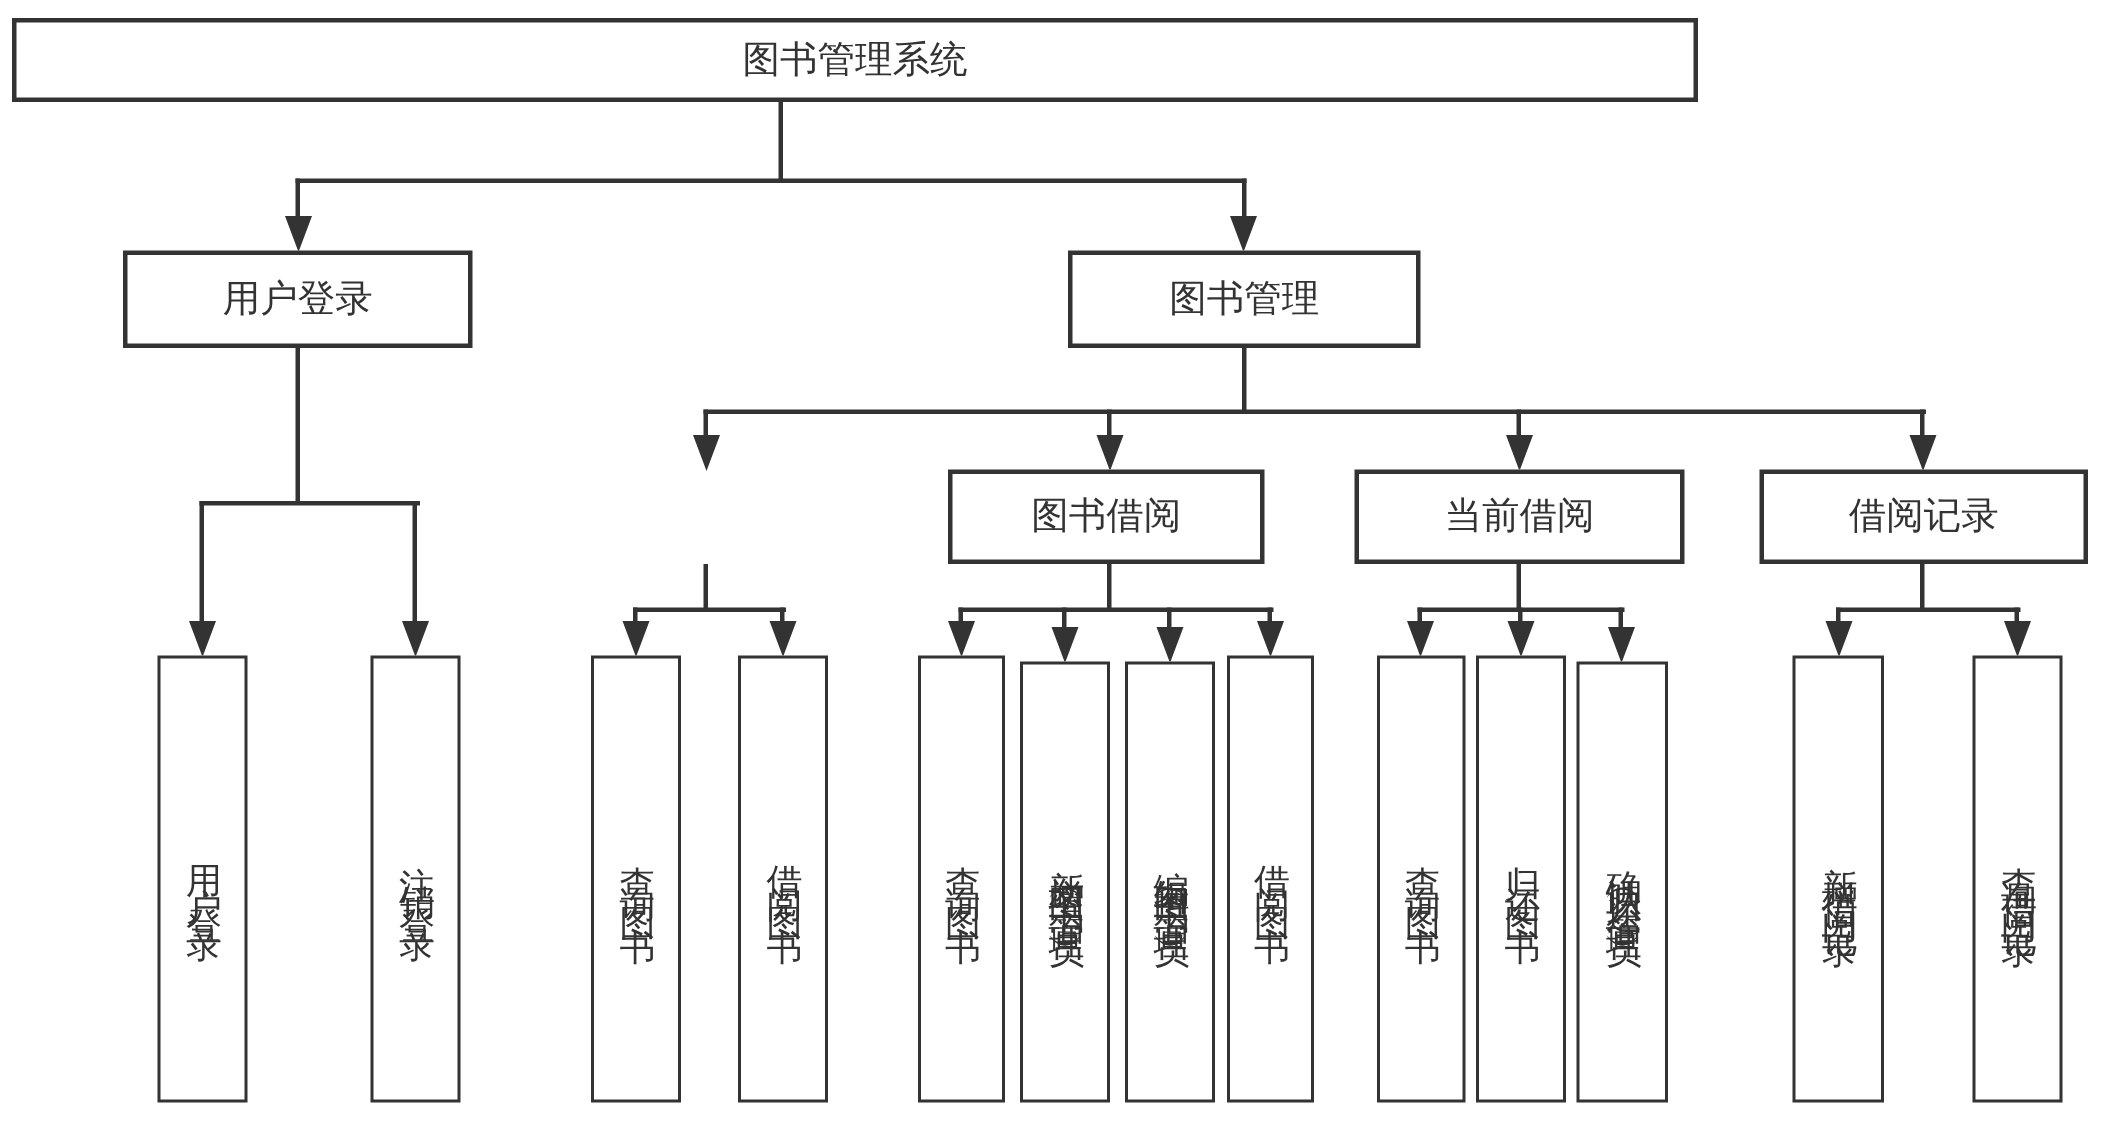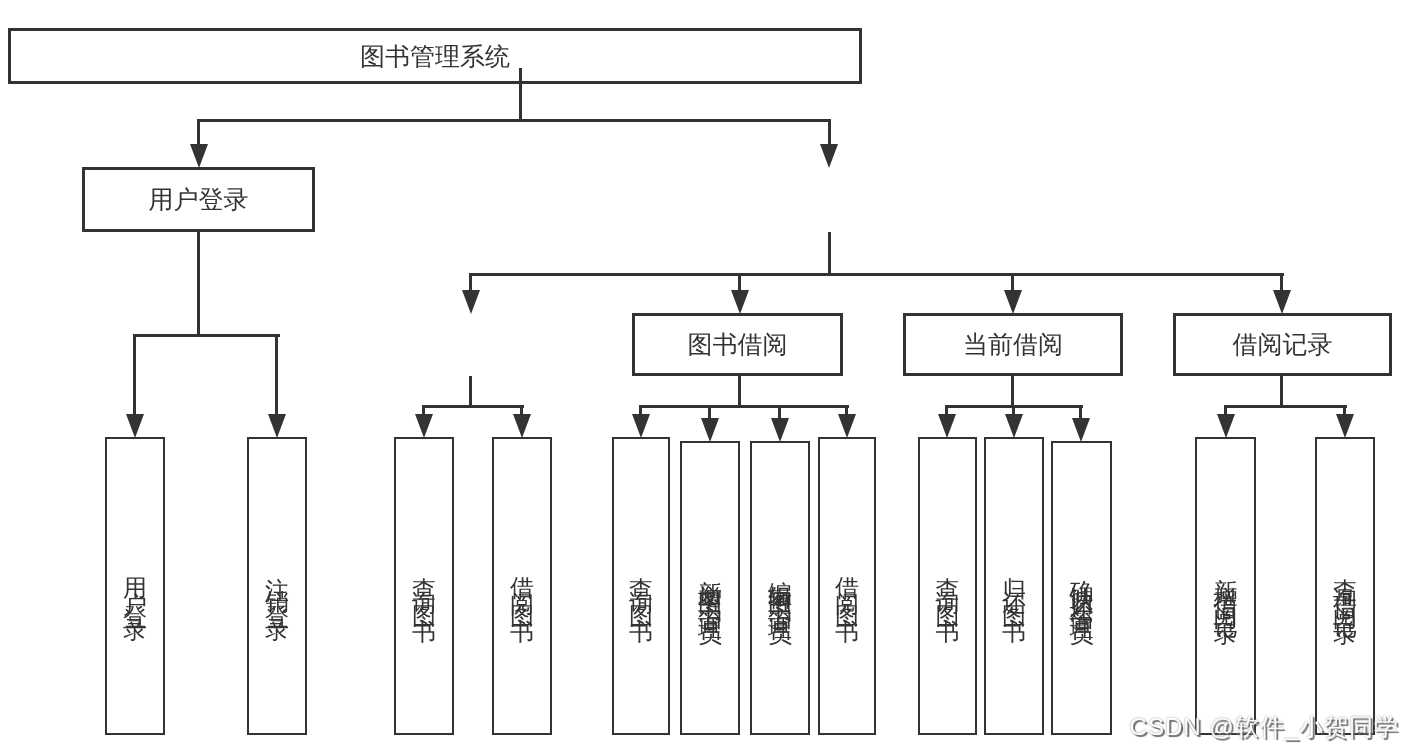--- a/index.html
+++ b/index.html
@@ -44,33 +44,36 @@
     font-size:24px;color:var(--watermark,#fff);
     text-shadow:2px 2px 1px #6a6a6a, 0 0 2px #8a8a8a;
     white-space:nowrap;letter-spacing:1px;
   }
 </style>
 </head>
 <body>
 
 <div class="stage">
 
-  <div class="box" style="left:8px;top:28px;width:854px;height:56px">
+  <div class="box" style="left:8px;top:12px;width:1124px;height:56px">
     <span class="lbl">图书管理系统</span>
   </div>
 
   <div class="l" style="left:519px;top:68px;width:3px;height:53px"></div>
   <div class="l" style="left:197px;top:119px;width:634px;height:3px"></div>
   <div class="l" style="left:197px;top:119px;width:3px;height:28px"></div>
   <div class="a" style="left:190px;top:144px"></div>
   <div class="l" style="left:828px;top:119px;width:3px;height:28px"></div>
   <div class="a" style="left:820px;top:144px"></div>
 
   <div class="box" style="left:82px;top:167px;width:233px;height:65px">
     <span class="lbl">用户登录</span>
+  </div>
+  <div class="box" style="left:712px;top:167px;width:235px;height:65px">
+    <span class="lbl">图书管理</span>
   </div>
 
   <div class="l" style="left:197px;top:232px;width:3px;height:104px"></div>
   <div class="l" style="left:133px;top:334px;width:147px;height:3px"></div>
   <div class="l" style="left:133px;top:334px;width:3px;height:82px"></div>
   <div class="a" style="left:126px;top:414px"></div>
   <div class="l" style="left:275px;top:334px;width:3px;height:82px"></div>
   <div class="a" style="left:268px;top:414px"></div>
 
   <div class="l" style="left:828px;top:232px;width:3px;height:44px"></div>
@@ -165,15 +168,14 @@
     <span class="vlbl sp9">确认归还（管理员）</span>
   </div>
 
   <div class="box vbox" style="left:1195px;top:437px;width:61px;height:298px">
     <span class="vlbl sp6">新增借阅记录</span>
   </div>
   <div class="box vbox" style="left:1315px;top:437px;width:60px;height:298px">
     <span class="vlbl sp6">查询借阅记录</span>
   </div>
 
-  <div class="watermark">CSDN @软件_小贺同学</div>
 
 </div>
 
 </body></html>

